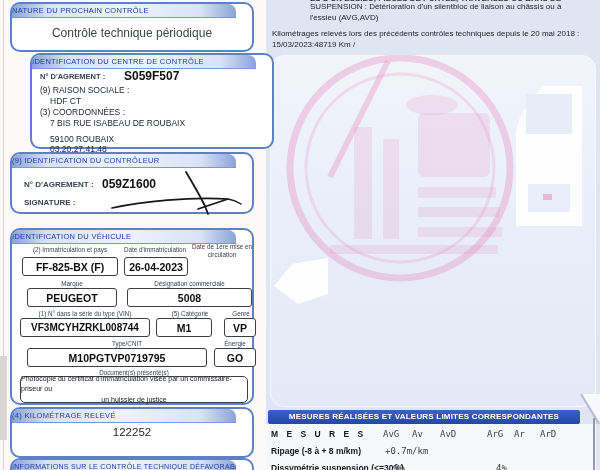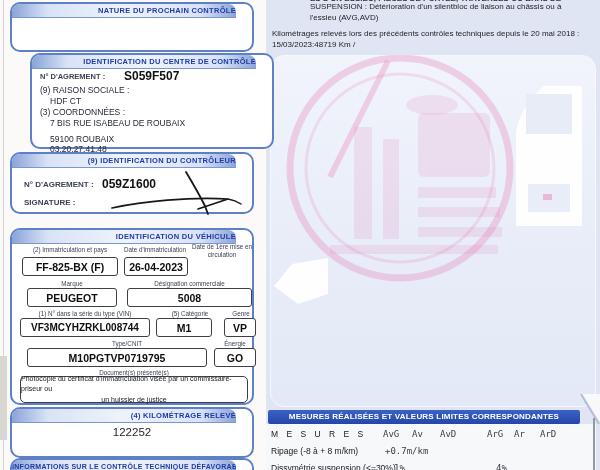--- a/index.html
+++ b/index.html
@@ -12,22 +12,22 @@
   .sec{
     position:absolute;left:10px;width:244px;
     background:#ffffff;border:2px solid #5d80c6;border-radius:10px;
     box-sizing:border-box;
   }
   .sec-header{
     position:absolute;left:0;right:16px;top:0;height:13px;
     border-radius:8px 8px 0 0;
     background:linear-gradient(90deg,#8aa3d8 0%,#d9e3f6 16%,#eef3fb 50%,#d9e3f6 84%,#8aa3d8 100%);
     border-bottom:1px solid #7b97d0;
-    color:#1e3aa8;font-size:7.5px;font-weight:bold;letter-spacing:.3px;
-    text-align:right;line-height:13px;white-space:nowrap;overflow:hidden;
+    color:#1e3aa8;font-size:7.5px;font-weight:normal;letter-spacing:.3px;
+    text-align:left;line-height:13px;white-space:nowrap;overflow:hidden;
   }
   .lbl{position:absolute;color:#3a3f54;font-size:7.5px;white-space:nowrap;}
   .lbl-sm{position:absolute;color:#3a3f54;font-size:6.3px;text-align:center;line-height:1.25;}
   .val-lg{position:absolute;color:#111;font-size:12px;font-weight:bold;white-space:nowrap;}
   .txt{position:absolute;color:#26293c;font-size:8.5px;white-space:nowrap;}
   .vbox{
     position:absolute;height:19px;background:#fff;border:1.6px solid #3c3f46;border-radius:3px;
     box-sizing:border-box;display:flex;align-items:center;justify-content:center;
     color:#0d0d10;font-size:10.5px;font-weight:bold;white-space:nowrap;
   }
@@ -39,21 +39,21 @@
     border:1px solid #f6f8fd;border-radius:14px;
   }
   .rtext{position:absolute;color:#1d1d22;font-size:8px;white-space:nowrap;}
   #blue-band{
     position:absolute;left:268px;top:410px;width:312px;height:14px;
     background:linear-gradient(180deg,#3a63c6,#2446a8);border-radius:2px;
     color:#ffffff;font-size:8px;font-weight:bold;text-align:center;line-height:14px;
     letter-spacing:.2px;white-space:nowrap;
   }
   #table-bg{position:absolute;left:266px;top:424px;width:330px;height:46px;background:#f7f8fa;}
-  .tlabel{position:absolute;color:#16181f;font-size:8.5px;font-weight:normal;white-space:nowrap;text-align:center;}
+  .tlabel{position:absolute;color:#16181f;font-size:8.5px;font-weight:bold;white-space:nowrap;text-align:center;}
   .tmono{position:absolute;color:#3c3e46;font-size:9px;font-family:"DejaVu Sans Mono",monospace;white-space:nowrap;}
   
   #edge-line{position:absolute;left:3px;top:0;width:1px;height:470px;background:#d6d5d1;}
   #edge-smudge{position:absolute;left:0;top:356px;width:7px;height:84px;background:#d8d7d2;}
   #right-edge-line{position:absolute;left:593px;top:418px;width:2px;height:52px;background:#9298a6;}
   svg{display:block;}
 </style>
 </head>
 <body>
 
@@ -118,20 +118,21 @@
   <div class="tmono" style="left:385px;top:446px;">+0.7m/km</div>
 
   <div class="tlabel" style="left:271px;top:463px;">Dissymétrie suspension (&lt;=30%)</div>
   <div class="tmono" style="left:394px;top:463px;">1%</div>
   <div class="tmono" style="left:496px;top:463px;">4%</div>
 
   <div id="right-edge-line"></div>
 
   <div class="sec" style="top:2px;height:50px;">
     <div class="sec-header">NATURE DU PROCHAIN CONTRÔLE</div>
+    <div style="position:absolute;left:0;right:0;top:22px;text-align:center;color:#3f4349;font-size:12px;">Contrôle technique périodique</div>
   </div>
 
   <div class="sec" style="top:53px;height:96px;margin-left:20px;">
     <div class="sec-header">IDENTIFICATION DU CENTRE DE CONTRÔLE</div>
     <div class="lbl" style="left:8px;top:17px;font-weight:bold;">N° D'AGREMENT :</div>
     <div class="val-lg" style="left:92px;top:14px;">S059F507</div>
     <div class="txt" style="left:8px;top:30px;">(9) RAISON SOCIALE :</div>
     <div class="txt" style="left:18px;top:41px;">HDF CT</div>
     <div class="txt" style="left:8px;top:52px;">(3) COORDONNÉES :</div>
     <div class="txt" style="left:18px;top:63px;">7 BIS RUE ISABEAU DE ROUBAIX</div>

